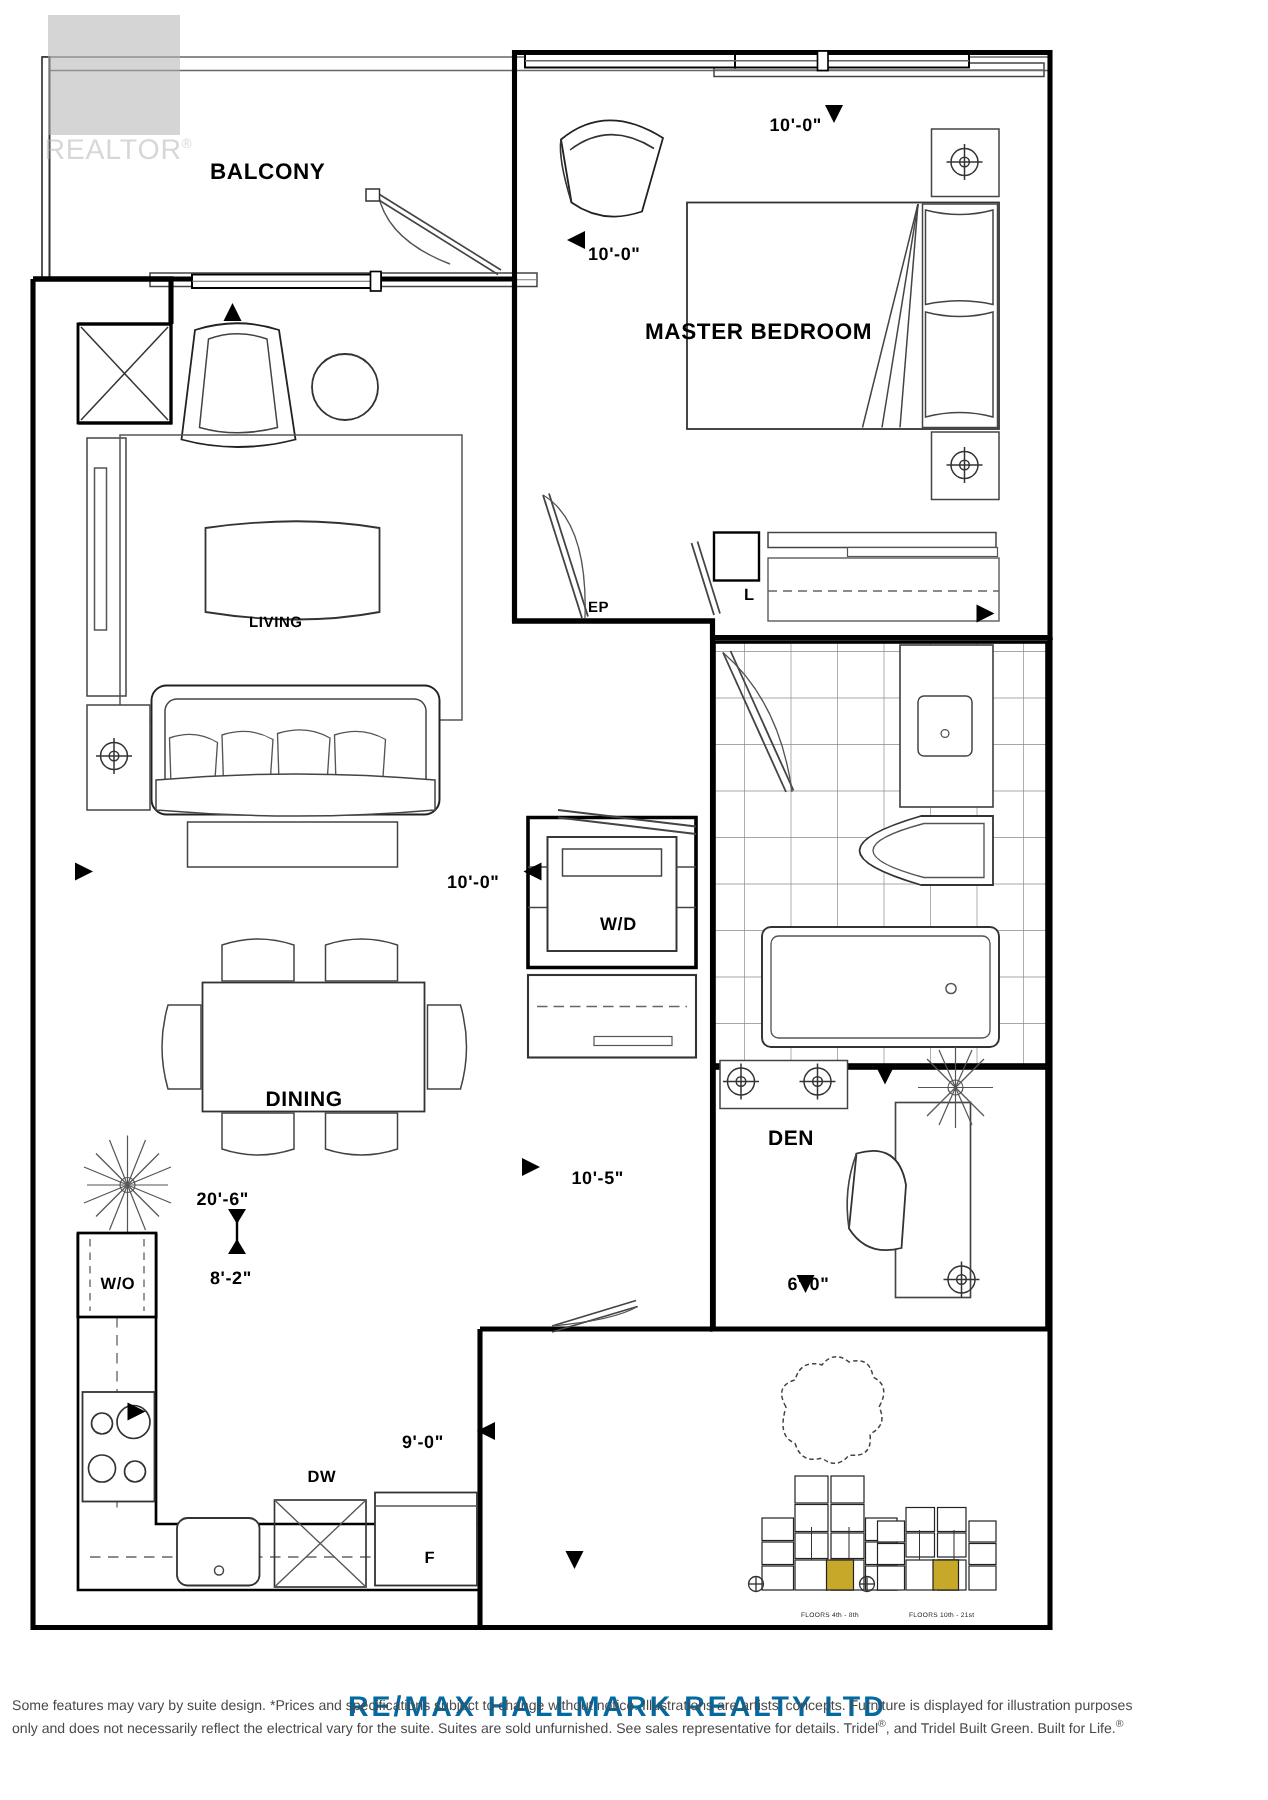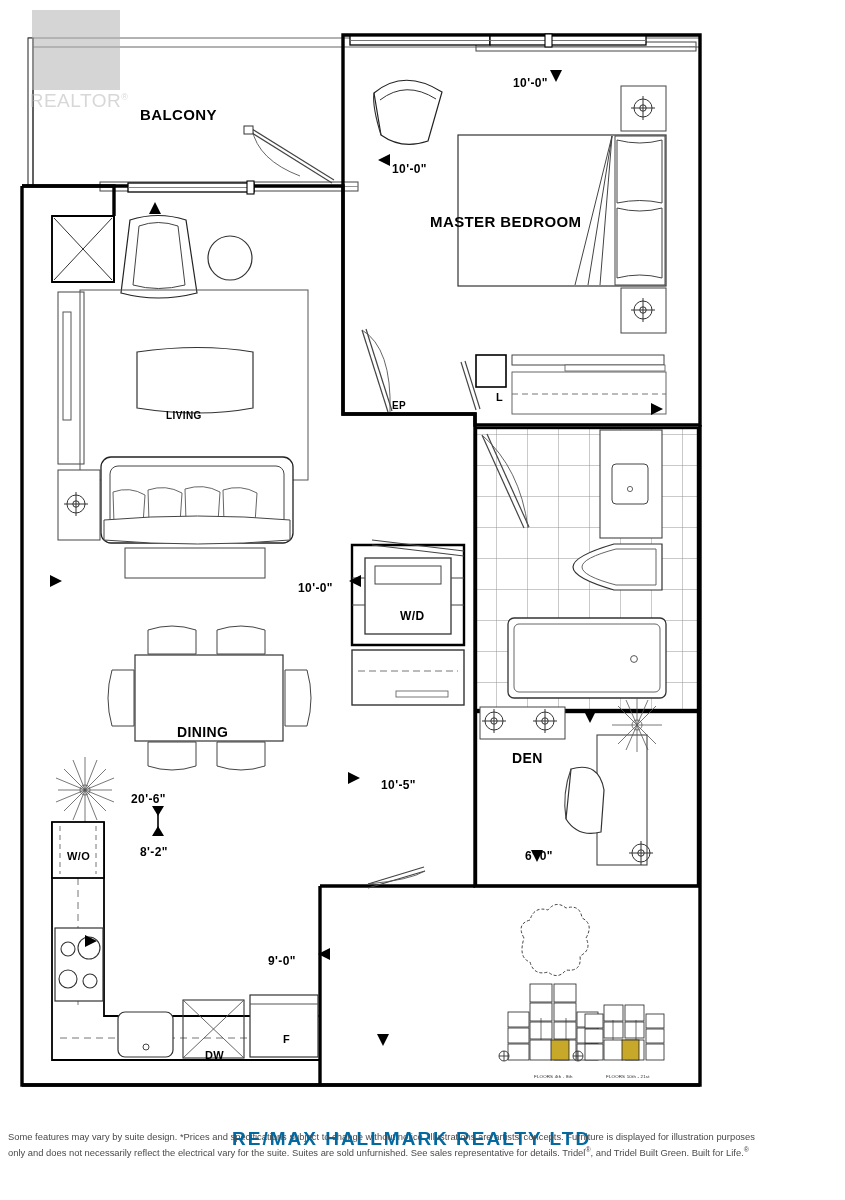--- a/index.html
+++ b/index.html
@@ -377,21 +377,21 @@
 <div class="lbl" style="left: 512px; top: 750px; font-size: 14px;">
   <span>DEN</span>
 </div>
 
 <div class="lbl" style="left: 400px; top: 609px; font-size: 12px;">
   <span>W/D</span>
 </div>
 <div class="lbl" style="left: 67px; top: 850px; font-size: 11px;">
   <span>W/O</span>
 </div>
-<div class="lbl" style="left: 205px; top: 1049px; font-size: 11px;">
+<div class="lbl" style="left: 205px; top: 979px; font-size: 11px;">
   <span>DW</span>
 </div>
 <div class="lbl" style="left: 283px; top: 1033px; font-size: 11px;">
   <span>F</span>
 </div>
 <div class="lbl" style="left: 392px; top: 400px; font-size: 10px;">
   <span>EP</span>
 </div>
 <div class="lbl" style="left: 496px; top: 391px; font-size: 11px;">
   <span>L</span>

